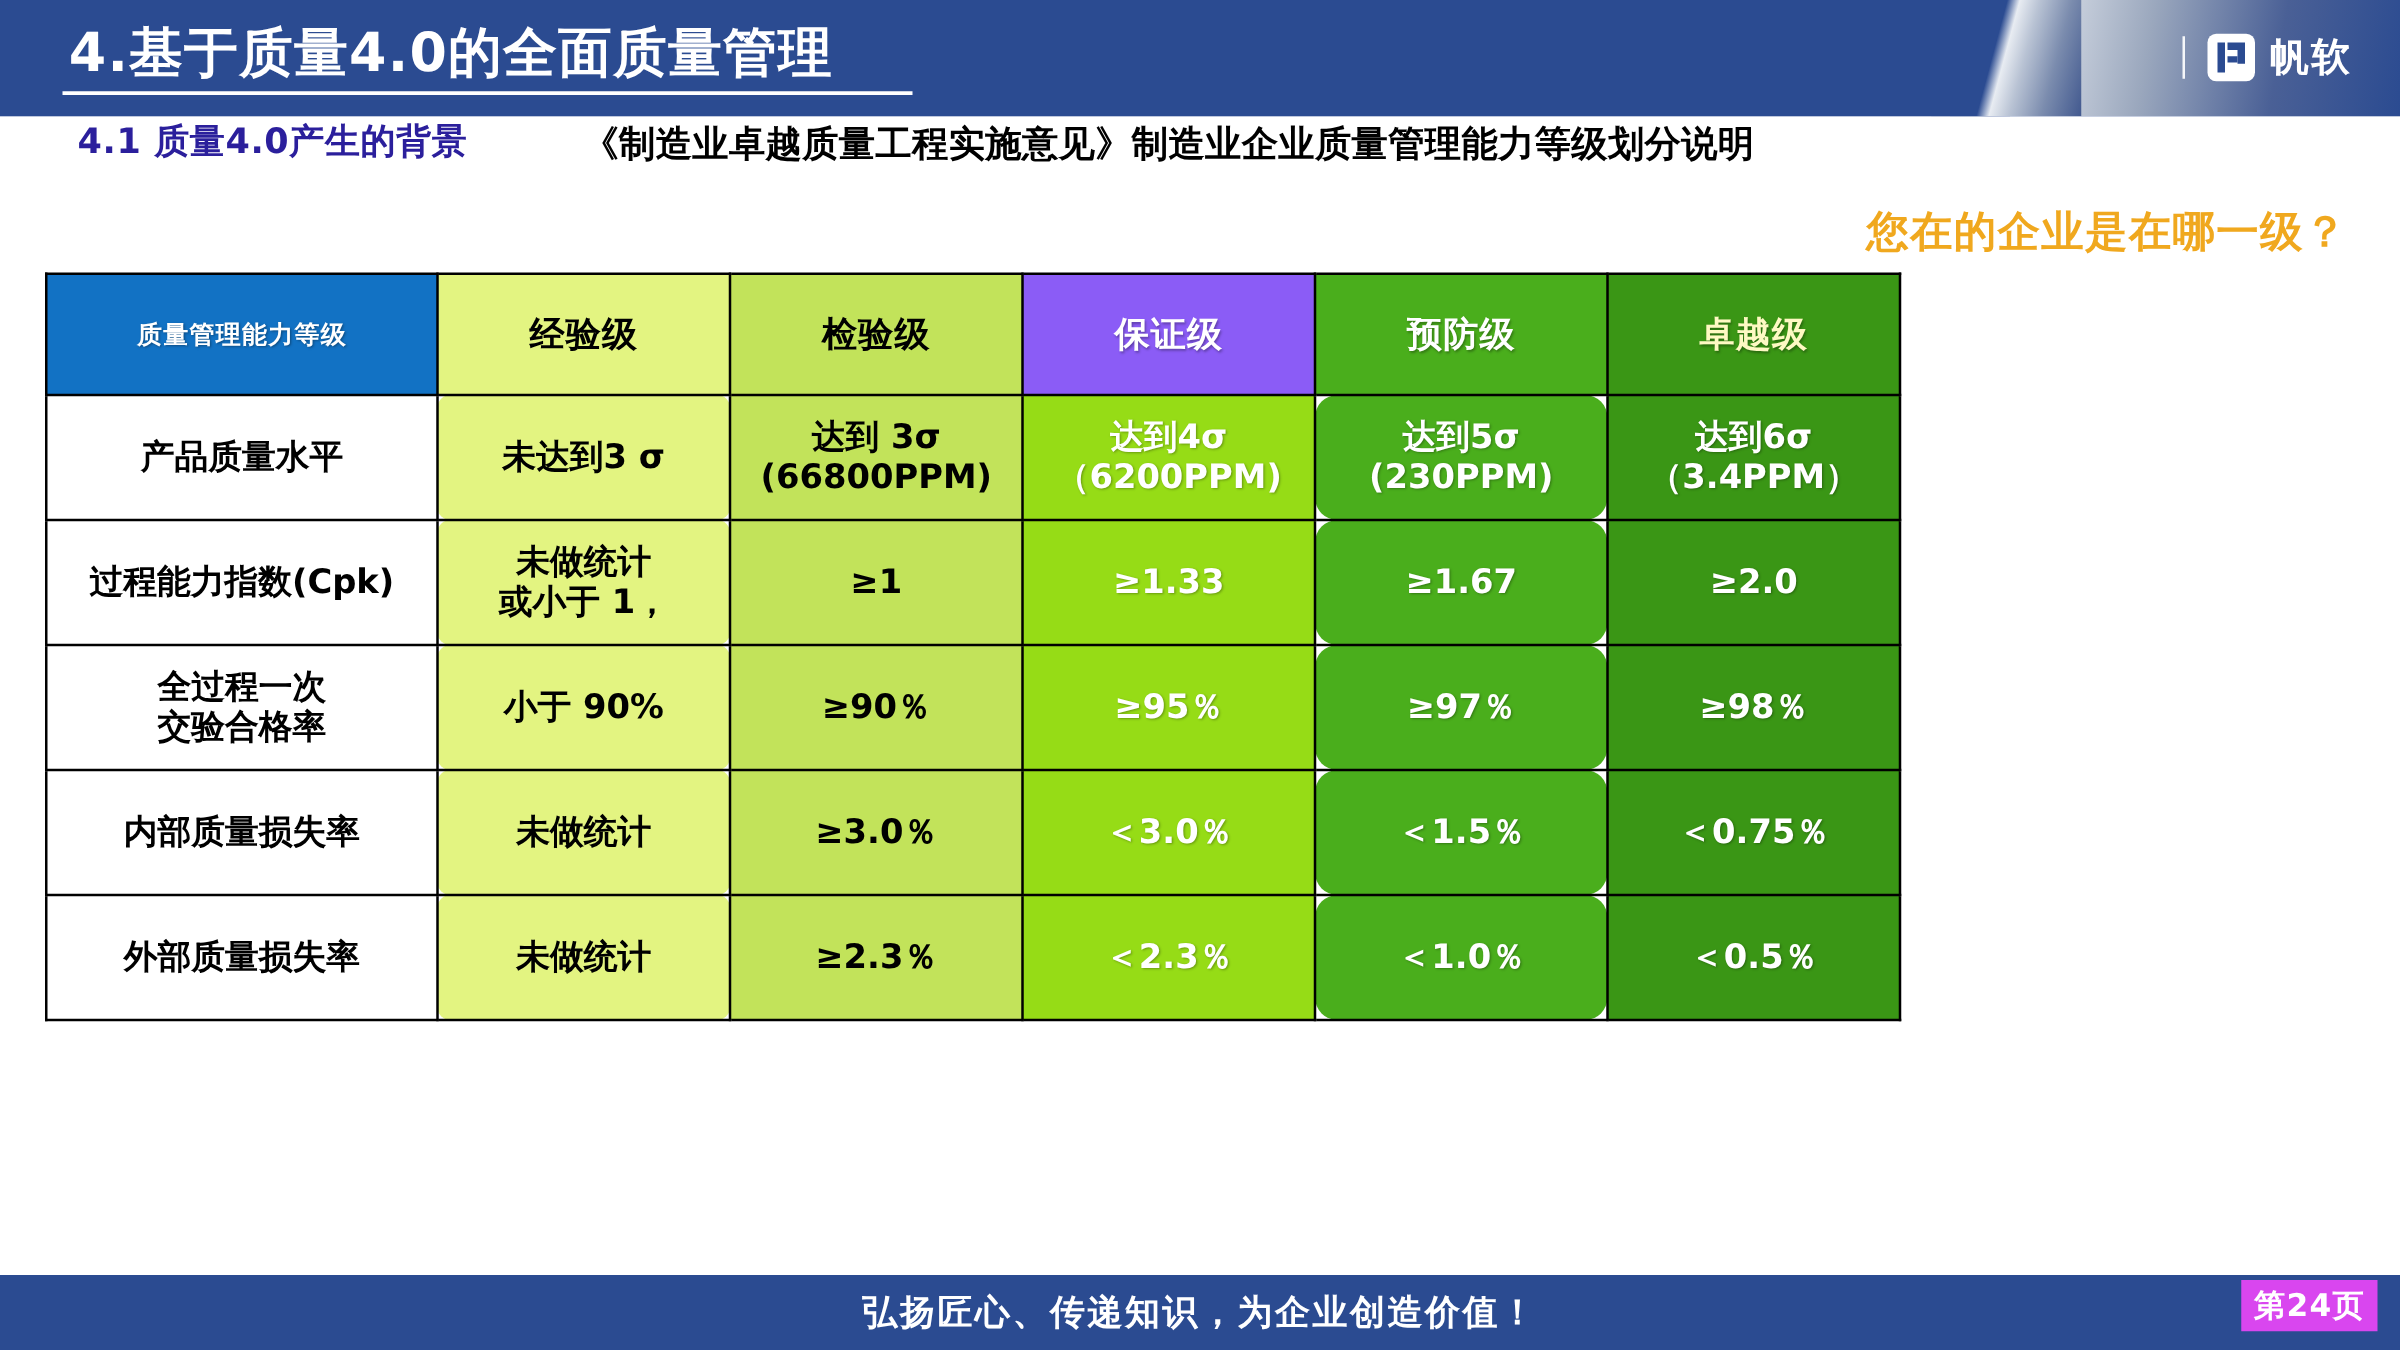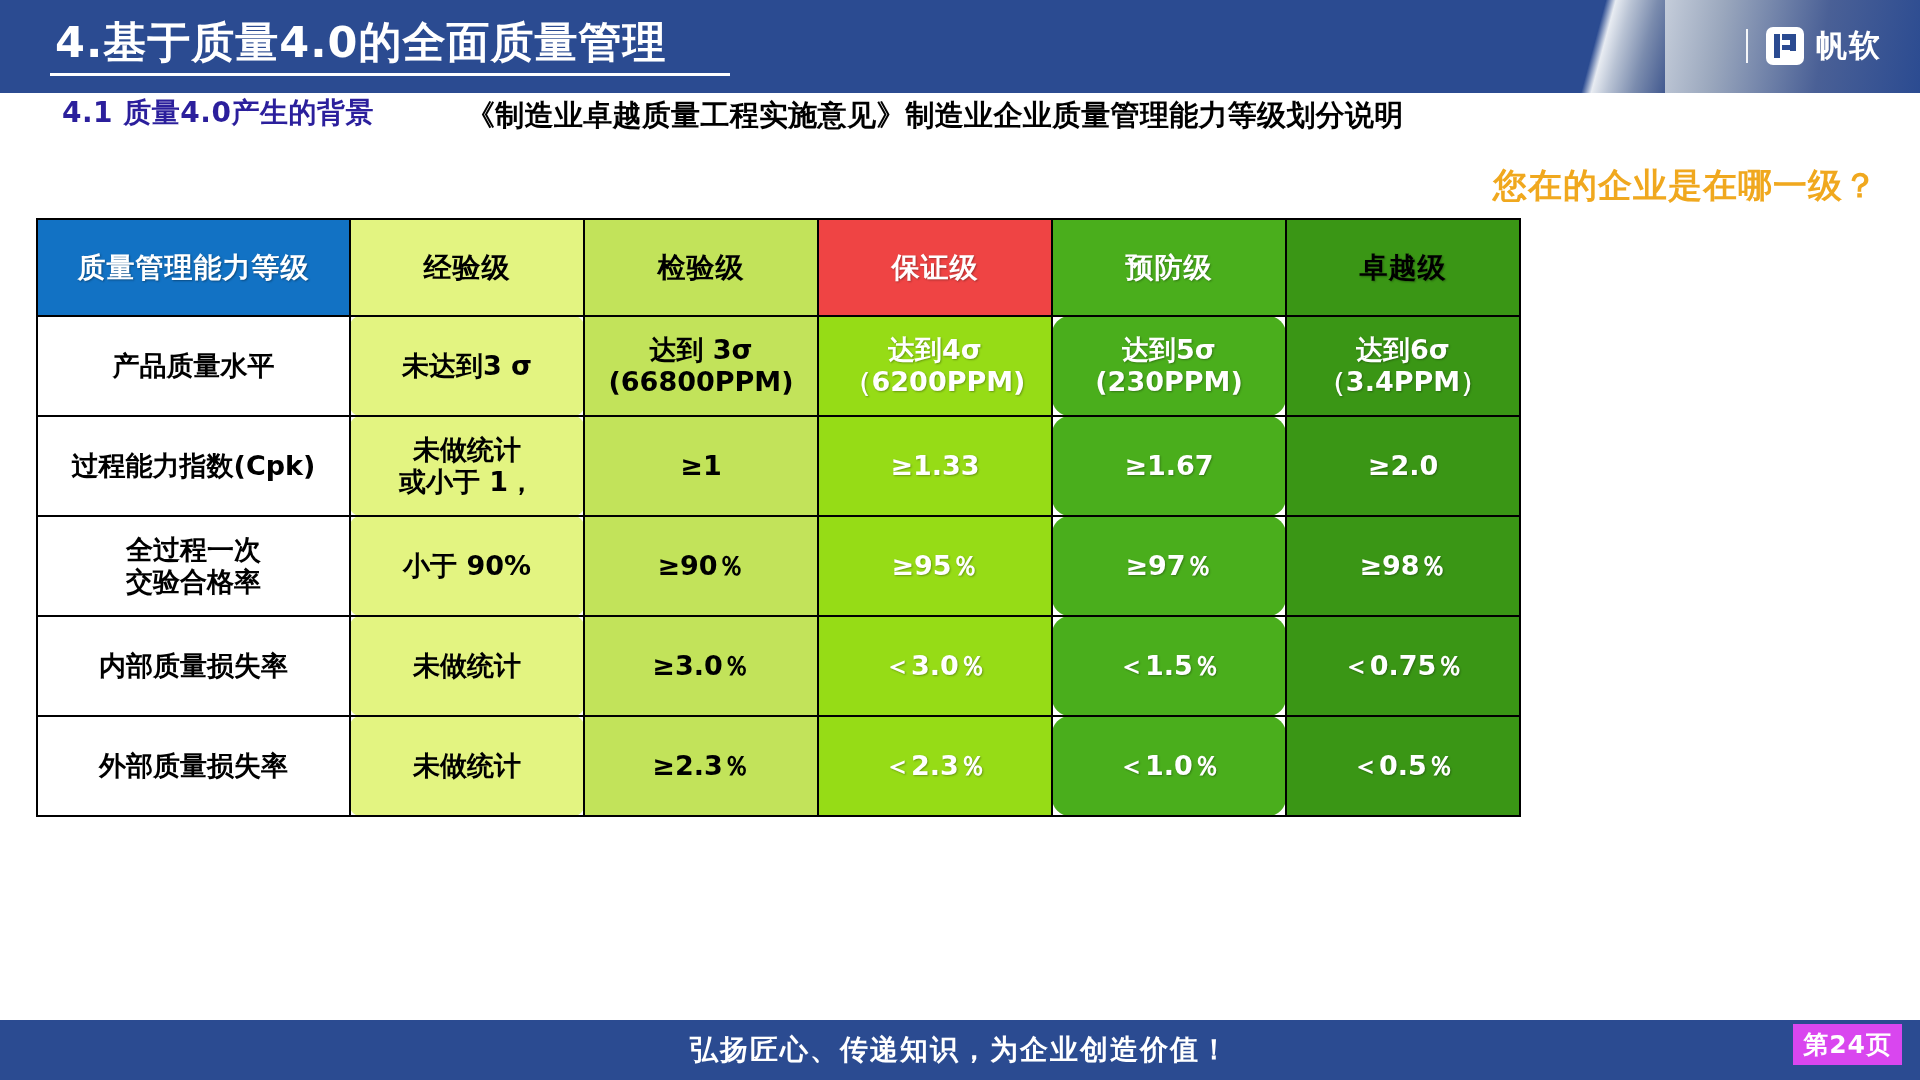--- a/index.html
+++ b/index.html
@@ -155,28 +155,28 @@
   
   .hdr {
     height: 95px;
     font-size: 28px;
     font-weight: bold;
     letter-spacing: 1px;
   }
   .hdr-0 {
     background: #1272c4;
     color: #ffffff;
-    font-size: 28px;
+    font-size: 20px;
     text-shadow: 1px 1px 2px rgba(0,0,0,0.35);
   }
   .hdr-1 { background: #e3f481; color: #000000; }
   .hdr-2 { background: #c2e35a; color: #000000; }
-  .hdr-3 { background: #ef4444; color: #ffffff; text-shadow: 1px 1px 2px rgba(0,0,0,0.30); }
+  .hdr-3 { background: #8b5cf6; color: #ffffff; text-shadow: 1px 1px 2px rgba(0,0,0,0.30); }
   .hdr-4 { background: #4aae1c; color: #ffffff; text-shadow: 1px 1px 2px rgba(0,0,0,0.30); }
-  .hdr-5 { background: #3a9615; color: #000000; text-shadow: 1px 1px 2px rgba(0,0,0,0.30); }
+  .hdr-5 { background: #3a9615; color: #fef9c3; text-shadow: 1px 1px 2px rgba(0,0,0,0.30); }
 
   
   .cell {
     height: 98px;
     font-size: 27px;
     font-weight: bold;
     line-height: 1.18;
   }
   .c-label { background: #ffffff; color: #000000; font-size: 27px; }
   .c-1 { background: #e3f481; color: #000000; border-radius: 10px; }

